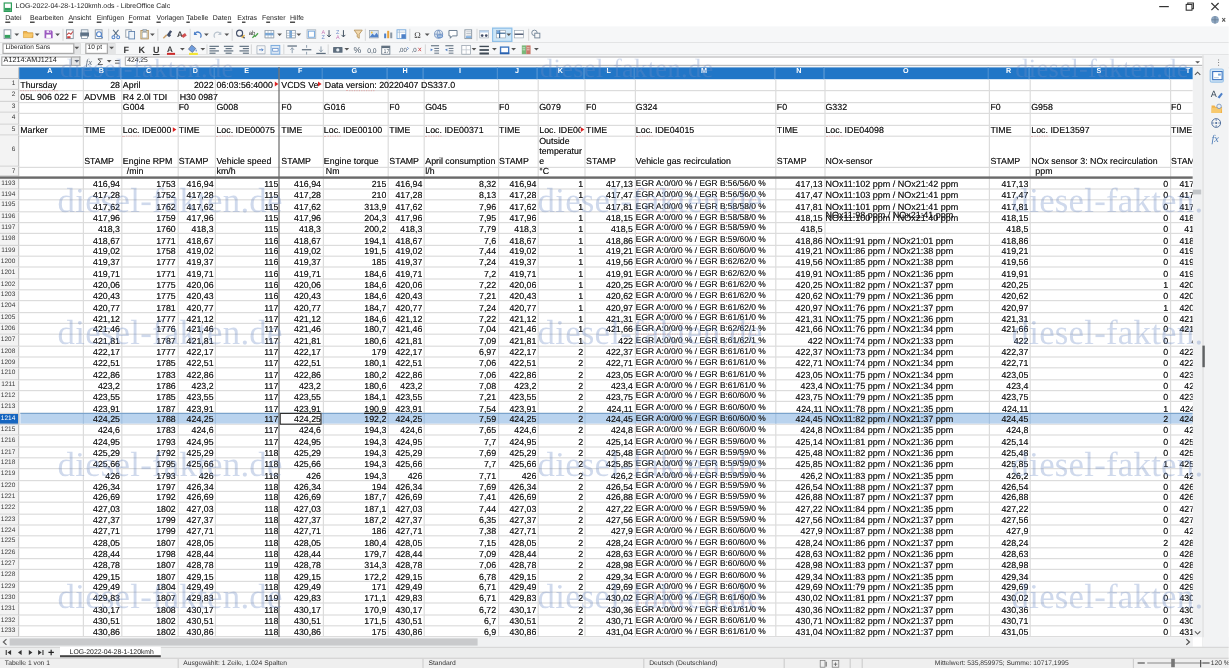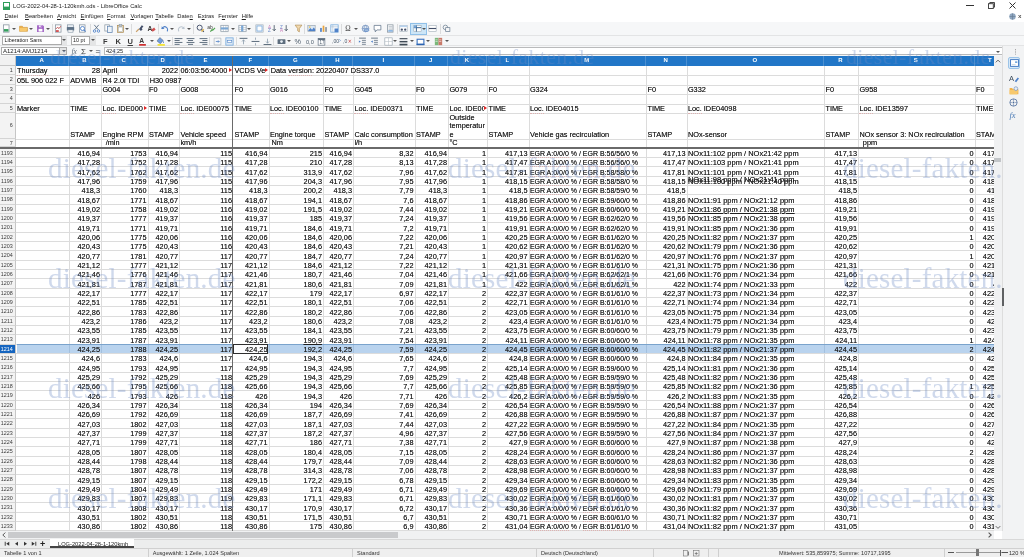--- a/index.html
+++ b/index.html
@@ -526,21 +526,21 @@
 <div class="cell " style="left:859.40px;width:114.10px;top:48.00px;height:9.30px;"><em>Loc.</em> IDE13597</div>
 <div class="cell " style="left:975.90px;width:29.40px;top:48.00px;height:9.30px;">TIME</div>
 <div class="cell" style="left:449.40px;top:48.00px;width:34.9px;overflow:hidden"><em>Loc.</em> IDE003</div>
 <div class="cell " style="left:70.20px;width:29.80px;top:73.80px;height:9.30px;">STAMP</div>
 <div class="cell " style="left:102.40px;width:44.10px;top:73.80px;height:9.30px;">Engine RPM</div>
 <div class="cell " style="left:148.90px;width:29.10px;top:73.80px;height:9.30px;">STAMP</div>
 <div class="cell " style="left:180.40px;width:51.60px;top:73.80px;height:9.30px;">Vehicle speed</div>
 <div class="cell " style="left:234.40px;width:33.10px;top:73.80px;height:9.30px;">STAMP</div>
 <div class="cell " style="left:269.90px;width:52.10px;top:73.80px;height:9.30px;">Engine torque</div>
 <div class="cell " style="left:324.40px;width:27.60px;top:73.80px;height:9.30px;">STAMP</div>
-<div class="cell " style="left:354.40px;width:59.10px;top:73.80px;height:9.30px;">Calc consumption</div>
+<div class="cell " style="left:354.40px;width:59.10px;top:73.80px;height:9.30px;">April consumption</div>
 <div class="cell " style="left:415.90px;width:31.10px;top:73.80px;height:9.30px;">STAMP</div>
 <div class="cell " style="left:488.40px;width:39.10px;top:73.80px;height:9.30px;">STAMP</div>
 <div class="cell " style="left:529.90px;width:115.10px;top:73.80px;height:9.30px;">Vehicle gas recirculation</div>
 <div class="cell " style="left:647.40px;width:38.10px;top:73.80px;height:9.30px;">STAMP</div>
 <div class="cell " style="left:687.90px;width:135.10px;top:73.80px;height:9.30px;">NOx-sensor</div>
 <div class="cell " style="left:825.40px;width:31.60px;top:73.80px;height:9.30px;">STAMP</div>
 <div class="cell " style="left:859.40px;width:114.10px;top:73.80px;height:9.30px;">NOx sensor 3: NOx recirculation</div>
 <div class="cell " style="left:975.90px;width:29.40px;top:73.80px;height:9.30px;">STAMP</div>
 <div class="cell" style="left:449.40px;top:57.60px;width:37px;line-height:8.6px;white-space:normal">Outside temperatur e</div>
 <div class="cell " style="left:180.40px;width:51.60px;top:82.00px;height:9.30px;">km/h</div>
@@ -667,38 +667,38 @@
 <div class="cell " style="left:324.40px;width:27.60px;top:139.65px;height:9.30px;text-align:right;">418,67</div>
 <div class="cell " style="left:354.40px;width:59.10px;top:139.65px;height:9.30px;text-align:right;">7,6</div>
 <div class="cell " style="left:415.90px;width:31.10px;top:139.65px;height:9.30px;text-align:right;">418,67</div>
 <div class="cell " style="left:449.40px;width:36.60px;top:139.65px;height:9.30px;text-align:right;">1</div>
 <div class="cell " style="left:488.40px;width:39.10px;top:139.65px;height:9.30px;text-align:right;">418,86</div>
 <div class="cell " style="left:647.40px;width:38.10px;top:139.65px;height:9.30px;text-align:right;">418,86</div>
 <div class="cell " style="left:825.40px;width:31.60px;top:139.65px;height:9.30px;text-align:right;">418,86</div>
 <div class="cell " style="left:859.40px;width:114.10px;top:139.65px;height:9.30px;text-align:right;">0</div>
 <div class="cell " style="left:975.90px;width:29.40px;top:139.65px;height:9.30px;text-align:right;">418,86</div>
 <div class="cell cm" style="left:529.90px;width:115.10px;top:139.65px;height:9.30px;"><em>EGR A:0/0/0</em> % / <em>EGR B:59/60/0</em> %</div>
-<div class="cell co" style="left:687.90px;width:135.10px;top:139.65px;height:9.30px;">NOx11:91 ppm / NOx21:12 ppm</div>
+<div class="cell co" style="left:687.90px;width:135.10px;top:139.65px;height:9.30px;">NOx11:91 ppm / NOx21:01 ppm</div>
 <div class="cell " style="left:70.20px;width:29.80px;top:148.98px;height:9.30px;text-align:right;">419,02</div>
 <div class="cell " style="left:102.40px;width:44.10px;top:148.98px;height:9.30px;text-align:right;">1758</div>
 <div class="cell " style="left:148.90px;width:29.10px;top:148.98px;height:9.30px;text-align:right;">419,02</div>
 <div class="cell " style="left:180.40px;width:51.60px;top:148.98px;height:9.30px;text-align:right;">116</div>
 <div class="cell " style="left:234.40px;width:33.10px;top:148.98px;height:9.30px;text-align:right;">419,02</div>
 <div class="cell " style="left:269.90px;width:52.10px;top:148.98px;height:9.30px;text-align:right;">191,5</div>
 <div class="cell " style="left:324.40px;width:27.60px;top:148.98px;height:9.30px;text-align:right;">419,02</div>
 <div class="cell " style="left:354.40px;width:59.10px;top:148.98px;height:9.30px;text-align:right;">7,44</div>
 <div class="cell " style="left:415.90px;width:31.10px;top:148.98px;height:9.30px;text-align:right;">419,02</div>
 <div class="cell " style="left:449.40px;width:36.60px;top:148.98px;height:9.30px;text-align:right;">1</div>
 <div class="cell " style="left:488.40px;width:39.10px;top:148.98px;height:9.30px;text-align:right;">419,21</div>
 <div class="cell " style="left:647.40px;width:38.10px;top:148.98px;height:9.30px;text-align:right;">419,21</div>
 <div class="cell " style="left:825.40px;width:31.60px;top:148.98px;height:9.30px;text-align:right;">419,21</div>
 <div class="cell " style="left:859.40px;width:114.10px;top:148.98px;height:9.30px;text-align:right;">0</div>
 <div class="cell " style="left:975.90px;width:29.40px;top:148.98px;height:9.30px;text-align:right;">419,21</div>
 <div class="cell cm" style="left:529.90px;width:115.10px;top:148.98px;height:9.30px;"><em>EGR A:0/0/0</em> % / <em>EGR B:60/60/0</em> %</div>
-<div class="cell co" style="left:687.90px;width:144px;top:148.98px;height:9.30px;text-decoration:underline;">NOx11:86 ppm / NOx21:38 ppm</div>
+<div class="cell co" style="left:687.90px;width:144px;top:148.98px;height:9.30px;">NOx11:86 ppm / NOx21:38 ppm</div>
 <div class="cell " style="left:70.20px;width:29.80px;top:158.31px;height:9.30px;text-align:right;">419,37</div>
 <div class="cell " style="left:102.40px;width:44.10px;top:158.31px;height:9.30px;text-align:right;">1777</div>
 <div class="cell " style="left:148.90px;width:29.10px;top:158.31px;height:9.30px;text-align:right;">419,37</div>
 <div class="cell " style="left:180.40px;width:51.60px;top:158.31px;height:9.30px;text-align:right;">116</div>
 <div class="cell " style="left:234.40px;width:33.10px;top:158.31px;height:9.30px;text-align:right;">419,37</div>
 <div class="cell " style="left:269.90px;width:52.10px;top:158.31px;height:9.30px;text-align:right;">185</div>
 <div class="cell " style="left:324.40px;width:27.60px;top:158.31px;height:9.30px;text-align:right;">419,37</div>
 <div class="cell " style="left:354.40px;width:59.10px;top:158.31px;height:9.30px;text-align:right;">7,24</div>
 <div class="cell " style="left:415.90px;width:31.10px;top:158.31px;height:9.30px;text-align:right;">419,37</div>
 <div class="cell " style="left:449.40px;width:36.60px;top:158.31px;height:9.30px;text-align:right;">1</div>
@@ -1083,21 +1083,21 @@
 <div class="cell " style="left:975.90px;width:29.40px;top:363.57px;height:9.30px;text-align:right;">427,22</div>
 <div class="cell cm" style="left:529.90px;width:115.10px;top:363.57px;height:9.30px;"><em>EGR A:0/0/0</em> % / <em>EGR B:59/59/0</em> %</div>
 <div class="cell co" style="left:687.90px;width:135.10px;top:363.57px;height:9.30px;">NOx11:84 ppm / NOx21:35 ppm</div>
 <div class="cell " style="left:70.20px;width:29.80px;top:372.90px;height:9.30px;text-align:right;">427,37</div>
 <div class="cell " style="left:102.40px;width:44.10px;top:372.90px;height:9.30px;text-align:right;">1799</div>
 <div class="cell " style="left:148.90px;width:29.10px;top:372.90px;height:9.30px;text-align:right;">427,37</div>
 <div class="cell " style="left:180.40px;width:51.60px;top:372.90px;height:9.30px;text-align:right;">118</div>
 <div class="cell " style="left:234.40px;width:33.10px;top:372.90px;height:9.30px;text-align:right;">427,37</div>
 <div class="cell " style="left:269.90px;width:52.10px;top:372.90px;height:9.30px;text-align:right;">187,2</div>
 <div class="cell " style="left:324.40px;width:27.60px;top:372.90px;height:9.30px;text-align:right;">427,37</div>
-<div class="cell " style="left:354.40px;width:59.10px;top:372.90px;height:9.30px;text-align:right;">4,96</div>
+<div class="cell " style="left:354.40px;width:59.10px;top:372.90px;height:9.30px;text-align:right;">6,35</div>
 <div class="cell " style="left:415.90px;width:31.10px;top:372.90px;height:9.30px;text-align:right;">427,37</div>
 <div class="cell " style="left:449.40px;width:36.60px;top:372.90px;height:9.30px;text-align:right;">2</div>
 <div class="cell " style="left:488.40px;width:39.10px;top:372.90px;height:9.30px;text-align:right;">427,56</div>
 <div class="cell " style="left:647.40px;width:38.10px;top:372.90px;height:9.30px;text-align:right;">427,56</div>
 <div class="cell " style="left:825.40px;width:31.60px;top:372.90px;height:9.30px;text-align:right;">427,56</div>
 <div class="cell " style="left:859.40px;width:114.10px;top:372.90px;height:9.30px;text-align:right;">0</div>
 <div class="cell " style="left:975.90px;width:29.40px;top:372.90px;height:9.30px;text-align:right;">427,56</div>
 <div class="cell cm" style="left:529.90px;width:115.10px;top:372.90px;height:9.30px;"><em>EGR A:0/0/0</em> % / <em>EGR B:59/59/0</em> %</div>
 <div class="cell co" style="left:687.90px;width:135.10px;top:372.90px;height:9.30px;">NOx11:84 ppm / NOx21:37 ppm</div>
 <div class="cell " style="left:70.20px;width:29.80px;top:382.23px;height:9.30px;text-align:right;">427,71</div>

